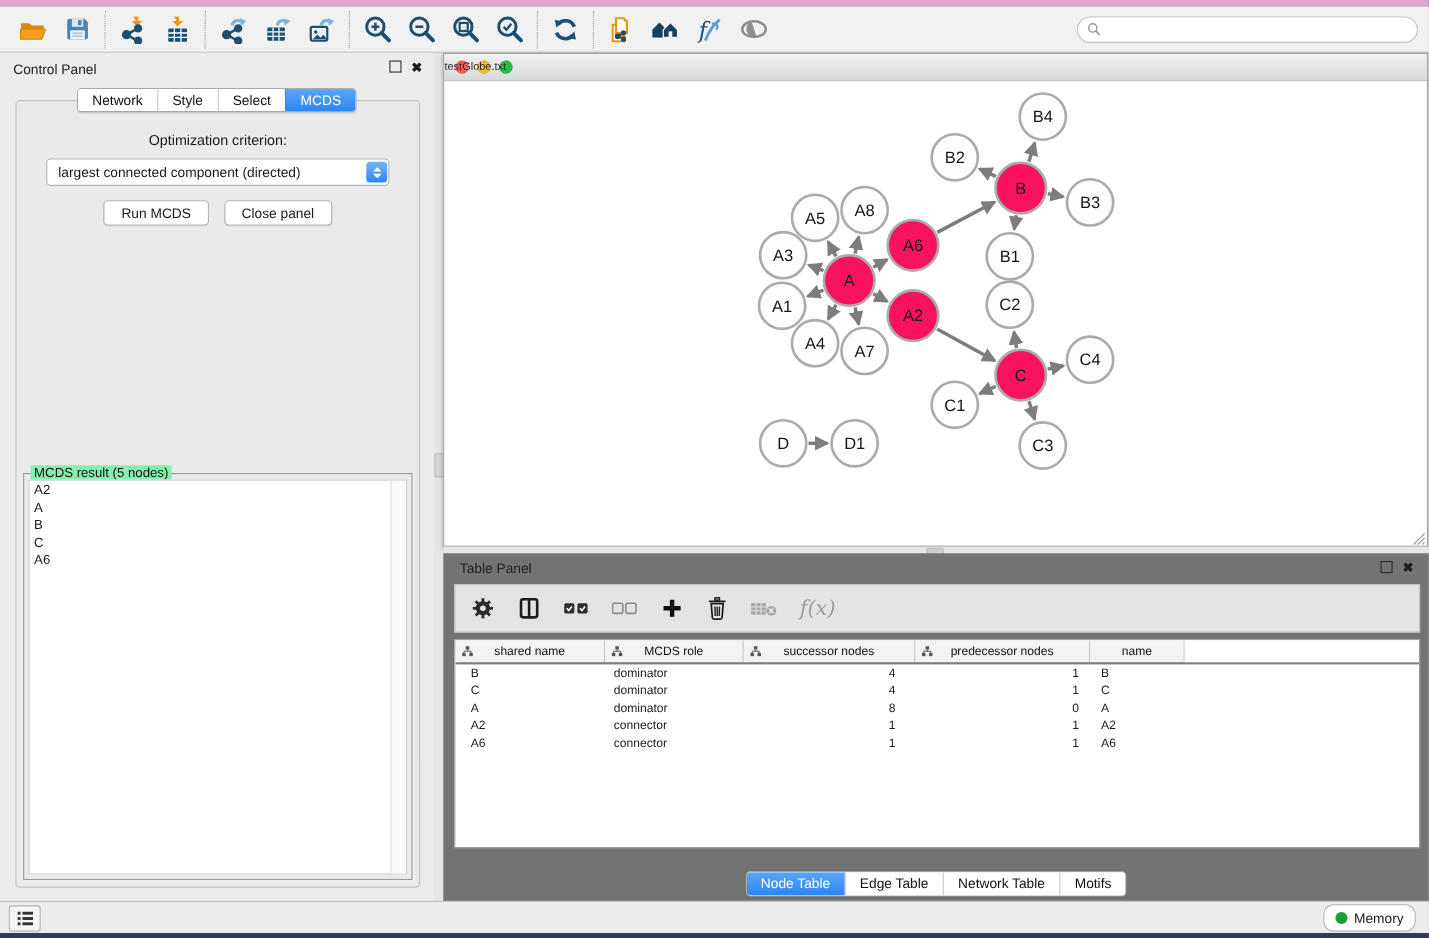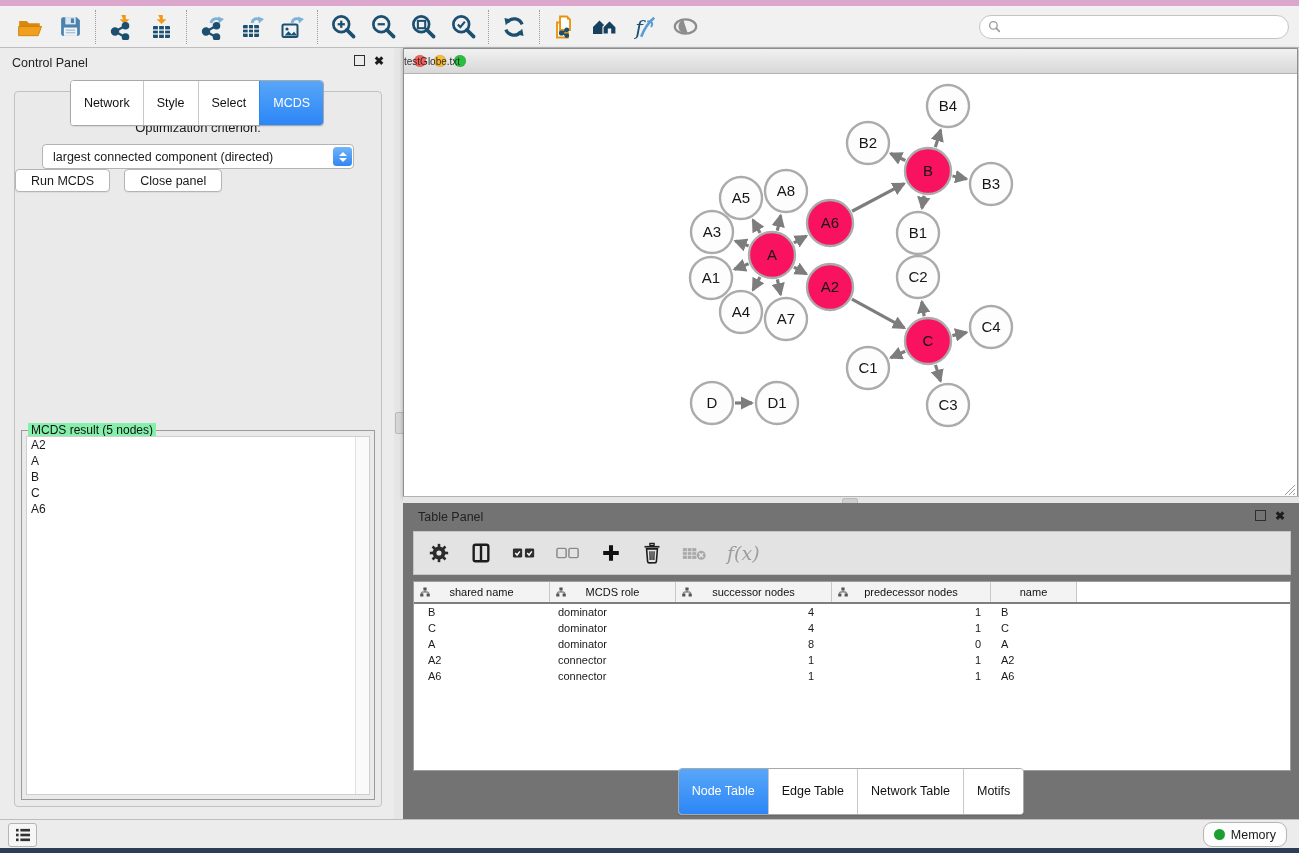--- a/index.html
+++ b/index.html
@@ -29,36 +29,36 @@
   
   .control-panel{position:absolute;left:0;top:0;width:394px;height:100%;background:#ececec}
   .cp-header{height:30px;position:relative;display:flex;align-items:center}
   .panel-title{font-size:12.5px;color:#222;margin-left:12px}
   .panel-ctrls{position:absolute;right:10px;top:7px;display:flex;gap:9px;align-items:center}
   .float-box{width:9px;height:9px;border:1.5px solid #2e2e2e;display:inline-block}
   .close-x{font-size:12px;font-weight:bold;color:#1d1d1d;line-height:10px}
   .cp-tabs{position:absolute;top:32px;left:0;right:0;display:flex;justify-content:center;z-index:3}
   .seg{display:flex;border:1px solid #a8a8a8;border-radius:4px;overflow:hidden;background:#fff;
        box-shadow:0 1px 1px rgba(0,0,0,.08)}
-  .seg .tab{padding:12px 13px;height:20px;line-height:20px;font-size:12.5px;color:#111;background:#fff;
+  .seg .tab{padding:0 13px;height:20px;line-height:20px;font-size:12.5px;color:#111;background:#fff;
             border-left:1px solid #c8c8c8;white-space:nowrap}
   .seg .tab:first-child{border-left:none}
   .seg .tab.selected{background:linear-gradient(#58a6f8,#2c86f6);color:#fff;border-left-color:#2c86f6}
   .cp-box{position:absolute;left:14px;right:12px;top:43px;bottom:12px;background:#eaeaea;
           border:1px solid #c2c2c2;border-radius:4px;z-index:1}
   .opt-label{text-align:center;font-size:13px;margin-top:28px}
   .combo{position:relative;margin:9px auto 0;width:310px;height:23px;background:#fff;
          border:1px solid #b4b4b4;border-radius:4px;font-size:12.5px;display:flex;align-items:center}
   .combo .val{padding-left:10px;flex:1;white-space:nowrap;overflow:hidden}
   .stepper{width:19px;height:19px;margin-right:1px;border-radius:3.5px;
            background:linear-gradient(#72b5f9,#2f86f4);display:flex;flex-direction:column;
            align-items:center;justify-content:center;gap:2px}
   .stepper .up{width:0;height:0;border-left:4px solid transparent;border-right:4px solid transparent;border-bottom:4.5px solid #fff}
   .stepper .dn{width:0;height:0;border-left:4px solid transparent;border-right:4px solid transparent;border-top:4.5px solid #fff}
-  .btn-row{display:flex;gap:14px;}
+  .btn-row{display:flex;justify-content:center;gap:14px;margin-top:13px}
   .mac-btn{height:21px;padding:0 15px;background:#fff;border:1px solid #b4b4b4;border-radius:4px;
            font-size:12.5px;display:flex;align-items:center;box-shadow:0 1px 1px rgba(0,0,0,.06)}
   .groupbox{position:absolute;left:6px;right:6px;top:338px;bottom:6px;border:1px solid #9b9b9b;background:#eaeaea}
   .groupbox .legend{position:absolute;top:-8px;left:6px;background:#86efac;padding:0 3px;font-size:12px;color:#111}
   .listbox{position:absolute;left:4px;right:4px;top:5px;bottom:4px;background:#fff;border:1px solid #cfcfcf;position:absolute}
   .listbox .track{position:absolute;right:0;top:0;bottom:0;width:13px;background:#fafafa;border-left:1px solid #e0e0e0}
   .list-item{font-size:12px;line-height:16px;padding-left:4px}
   .vknob{position:absolute;left:395px;top:364px;width:7px;height:20px;background:#d6d6d6;
          border:1px solid #b9b9b9;border-radius:2px}
   

